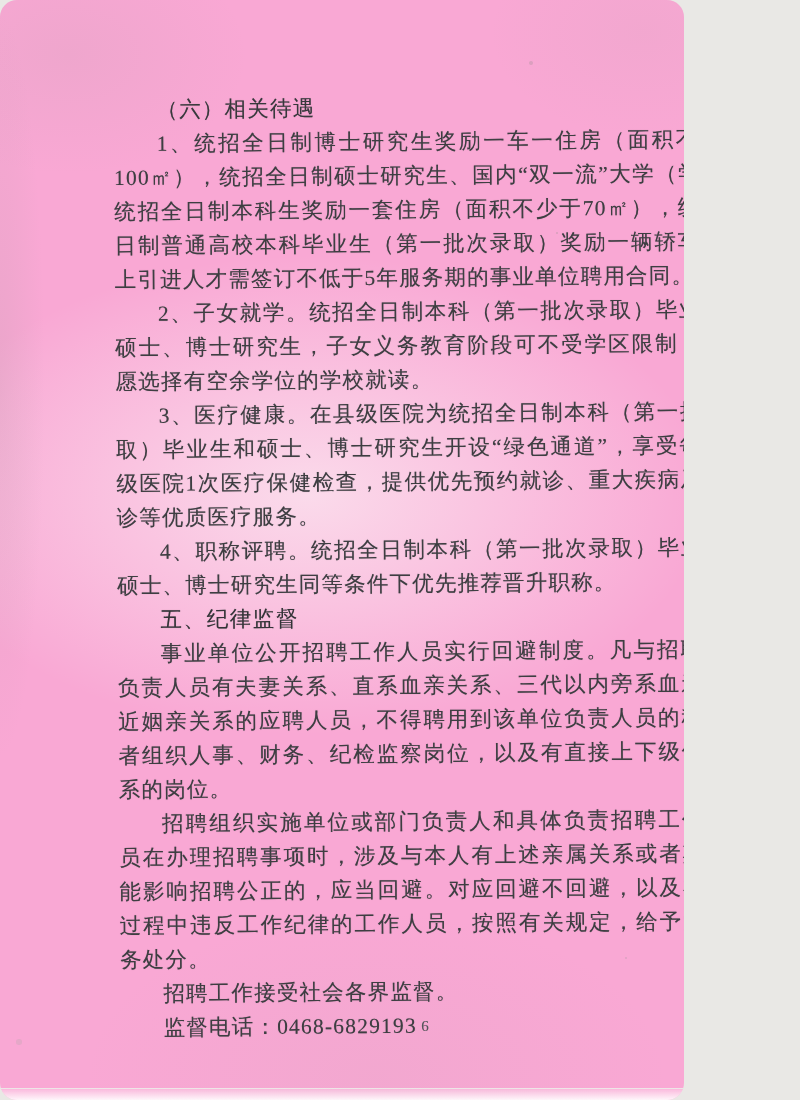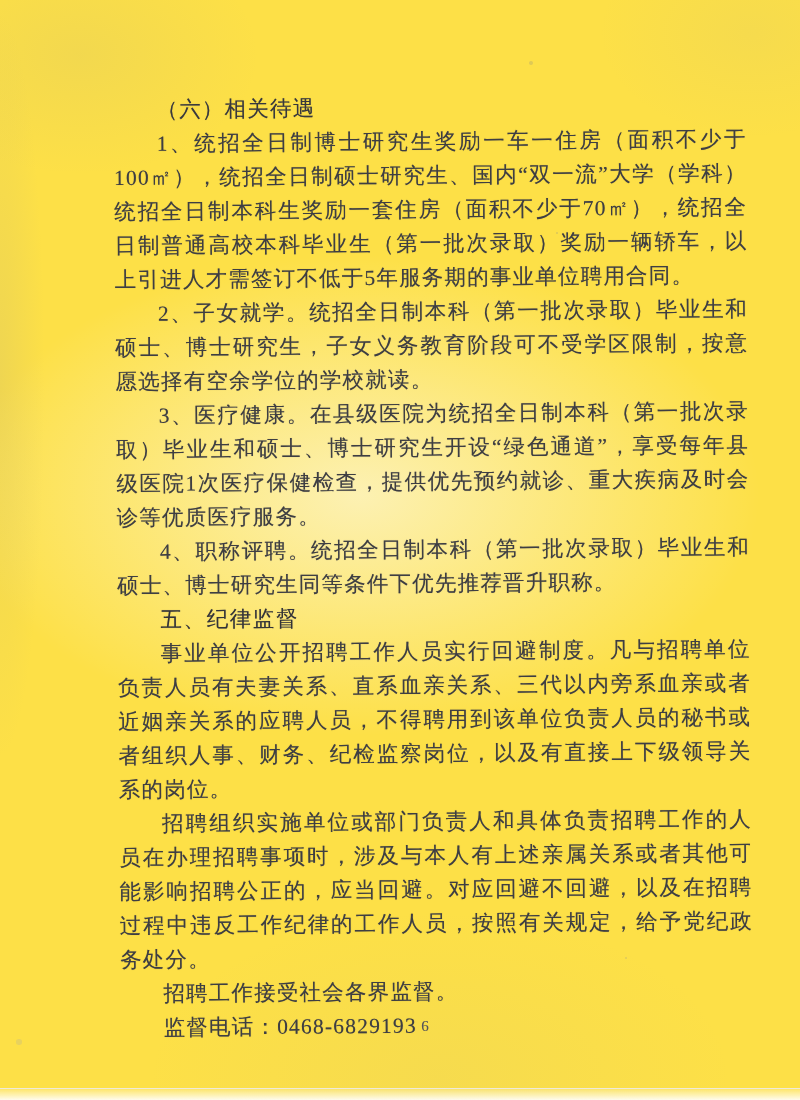--- a/index.html
+++ b/index.html
@@ -2,25 +2,26 @@
 <html><head>
 <meta charset="utf-8">
 <style>
   html, body {
     margin: 0;
     padding: 0;
     background: #e9e8e5;
   }
   .scan-page {
     position: relative;
-    width: 800px;
+    width: 684px;
     height: 1100px;
-    background: #fde047;
+    background: #f9a8d4;
     overflow: hidden;
     font-family: "Liberation Serif", "DejaVu Serif", serif;
+    border-radius: 17px;
   }
   
   .scan-page::before {
     content: "";
     position: absolute;
     inset: 0;
     pointer-events: none;
     background:
       radial-gradient(ellipse 300px 200px at 10% 5%,  rgba(150,148,144,0.10), transparent 60%),
       radial-gradient(ellipse 60px 500px  at 0% 35%,  rgba(150,148,145,0.14), transparent 75%),

